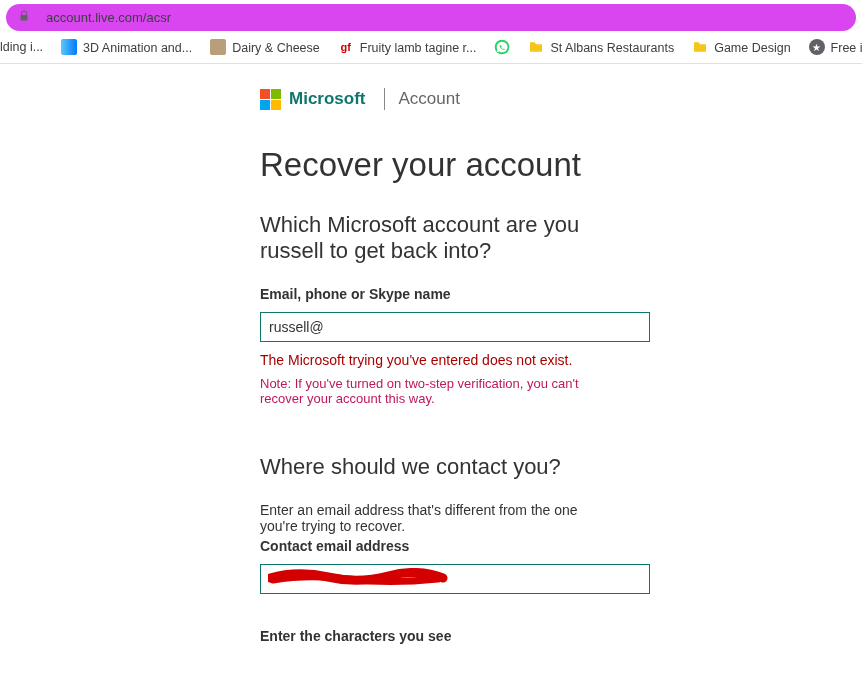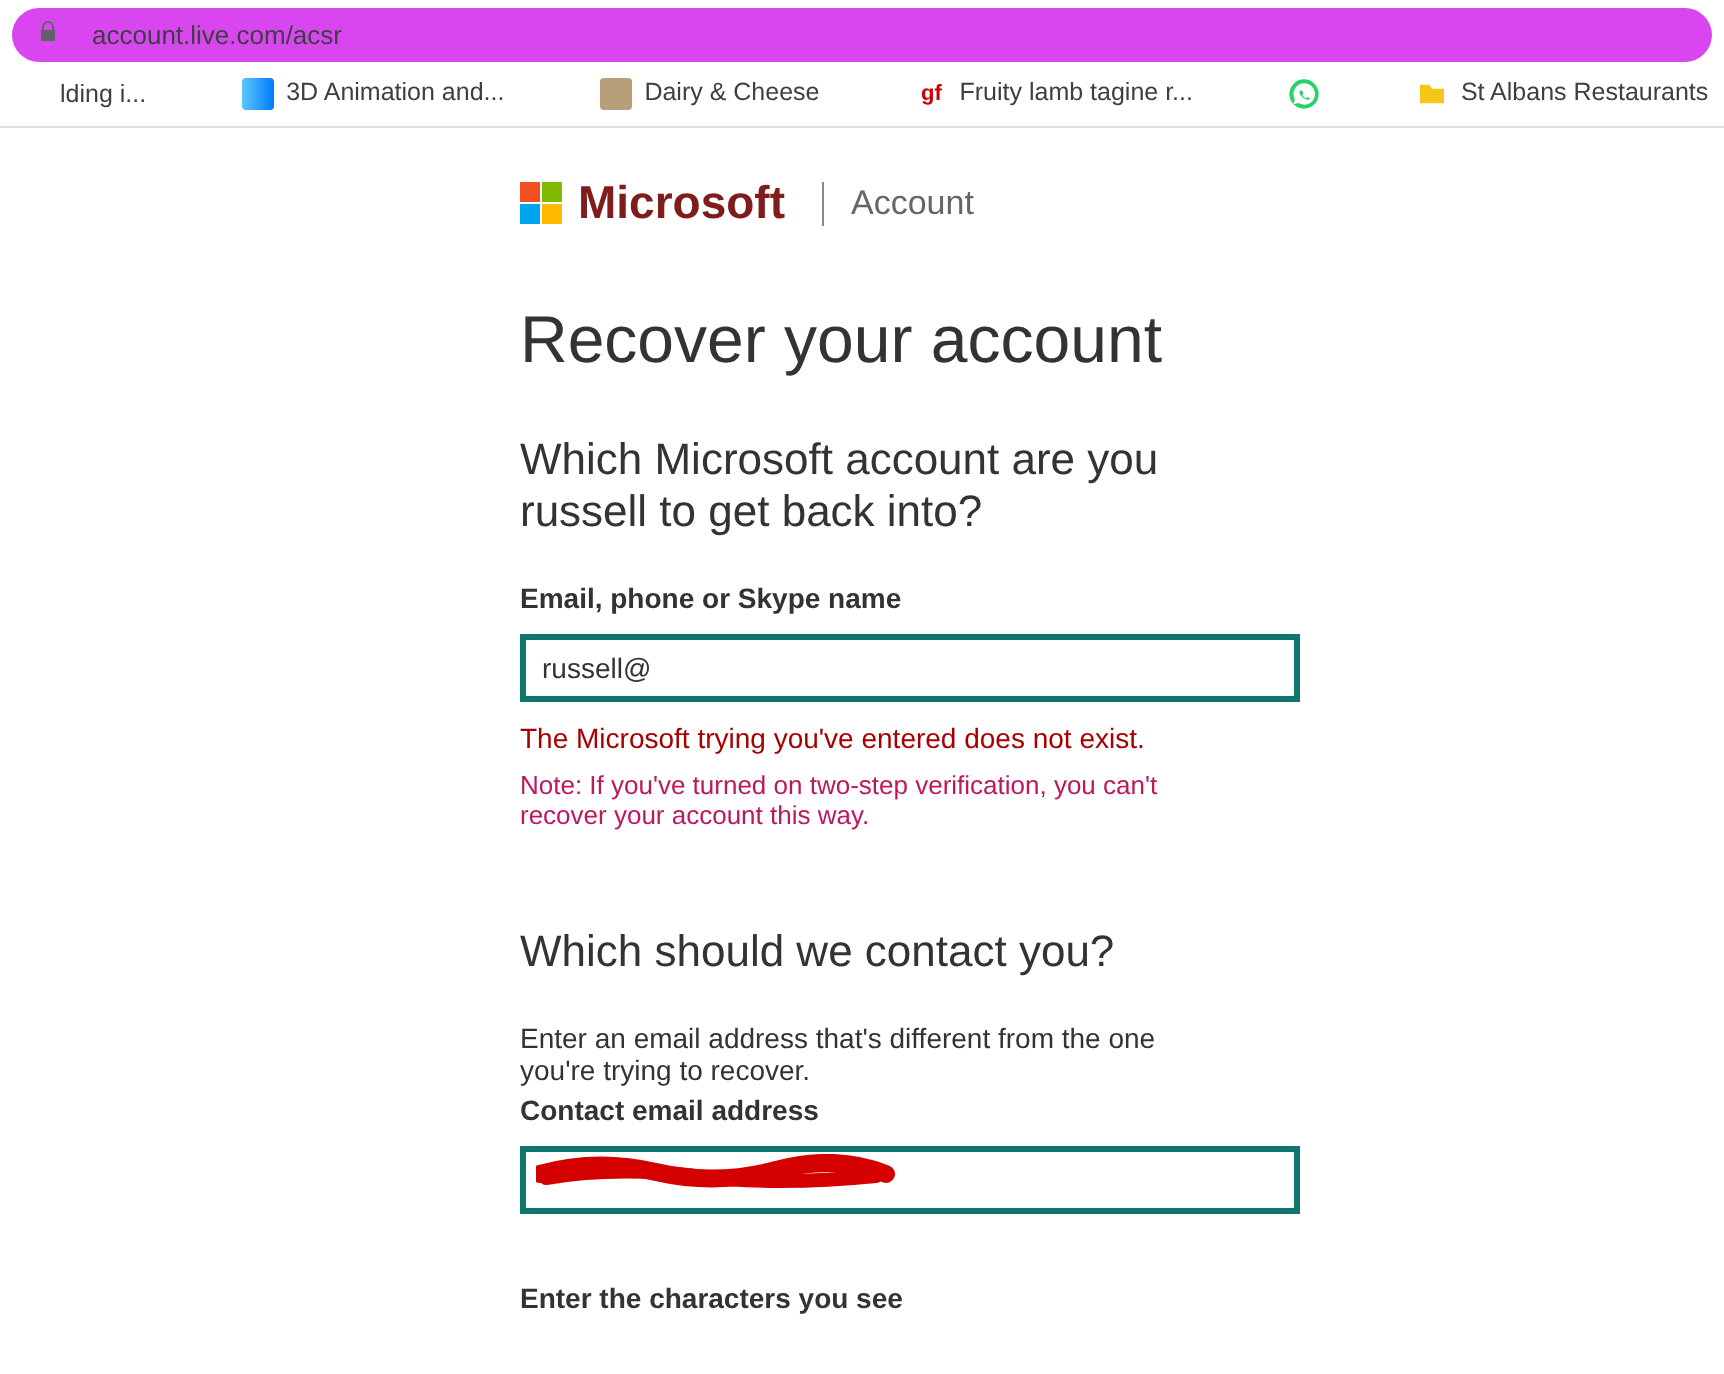--- a/index.html
+++ b/index.html
@@ -28,24 +28,23 @@
       gap: 18px;
       padding: 8px 0 8px 0;
       font-size: 12.5px;
       color: #3c4043;
       border-bottom: 1px solid #e0e0e0;
       overflow: hidden;
       white-space: nowrap;
     }
     .bookmark-item {
       display: flex;
-      align-items: flex-start;
+      align-items: flex-end;
       gap: 6px;
       cursor: pointer;
-      padding-left: 30px;
     }
     .bm-favicon {
       width: 16px;
       height: 16px;
       display: inline-flex;
       align-items: center;
       justify-content: center;
       flex-shrink: 0;
     }
     .favicon-blue { background: linear-gradient(90deg,#5ac8fa,#007aff); border-radius:2px;}
@@ -61,21 +60,21 @@
     .ms-header {
       display: flex;
       align-items: center;
       gap: 8px;
       margin-bottom: 36px;
     }
     .ms-logo { display: grid; grid-template-columns: 10px 10px; grid-template-rows: 10px 10px; gap: 1px; }
     .ms-sq { width: 10px; height: 10px; }
     .ms-red{background:#f25022;} .ms-green{background:#7fba00;}
     .ms-blue{background:#00a4ef;} .ms-yellow{background:#ffb900;}
-    .ms-title { font-size: 23px; color:#7f1d1d; font-weight:600;}
+    .ms-title { font-size: 17px; color:#0f766e; font-weight:600;}
     .ms-divider { width:1px; height:22px; background:#888; margin:0 6px 0 10px;}
     .ms-account { font-size:17px; color:#666; }
     h1 {
       font-size: 33px;
       font-weight: 300;
       color: #333;
       margin-bottom: 28px;
     }
     h2 {
       font-size: 22px;
@@ -84,21 +83,21 @@
       margin-bottom: 22px;
     }
     .field-label {
       font-size: 14px;
       font-weight: 600;
       color: #333;
       margin-bottom: 10px;
     }
     .text-input {
       width: 390px;
-      border: 3px solid #0f766e;
+      border: 1px solid #0f766e;
       padding: 6px 8px;
       font-size: 14px;
       color: #333;
       margin-bottom: 10px;
       font-family: inherit;
     }
     .error-text {
       color: #a80000;
       font-size: 14px;
       margin-bottom: 8px;
@@ -203,21 +202,21 @@
   </div>
 
   <h1>Recover your account</h1>
 
   <h2>Which Microsoft account are you russell to get back into?</h2>
   <div class="field-label">Email, phone or Skype name</div>
   <input type="text" class="text-input" value="russell@" style="">
   <div class="error-text">The Microsoft trying you've entered does not exist.</div>
   <div class="note-text">Note: If you've turned on two-step verification, you can't recover your account this way.</div>
 
-  <h2>Which should we contact you?</h2>
+  <h2>Where should we contact you?</h2>
   <div class="info-text">Enter an email address that's different from the one you're trying to recover.</div>
   <div class="field-label">Contact email address</div>
   <div class="contact-input-wrap">
     <input type="text" class="text-input" style="margin-bottom: 0px; width: 100%;" value="">
     <div class="redaction">
       <svg viewBox="0 0 180 18">
           <path d="M2 10 Q 30 2, 60 9 T 120 8 T 175 10" stroke="#d40000" stroke-width="9" fill="none" stroke-linecap="round"></path>
           <path d="M5 12 Q 40 6, 80 11 T 170 11" stroke="#d40000" stroke-width="7" fill="none" stroke-linecap="round"></path>
         </svg>
     </div>

